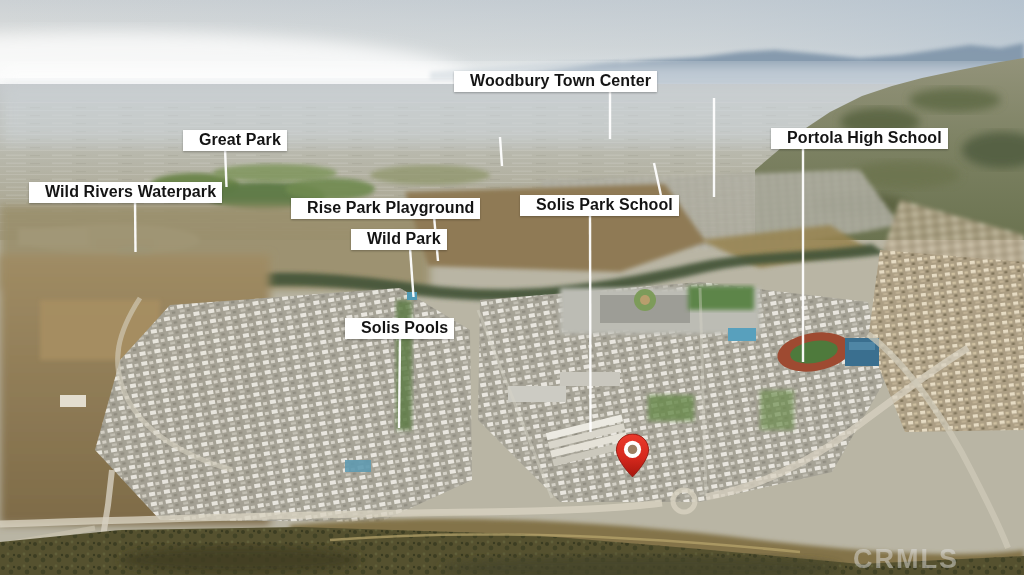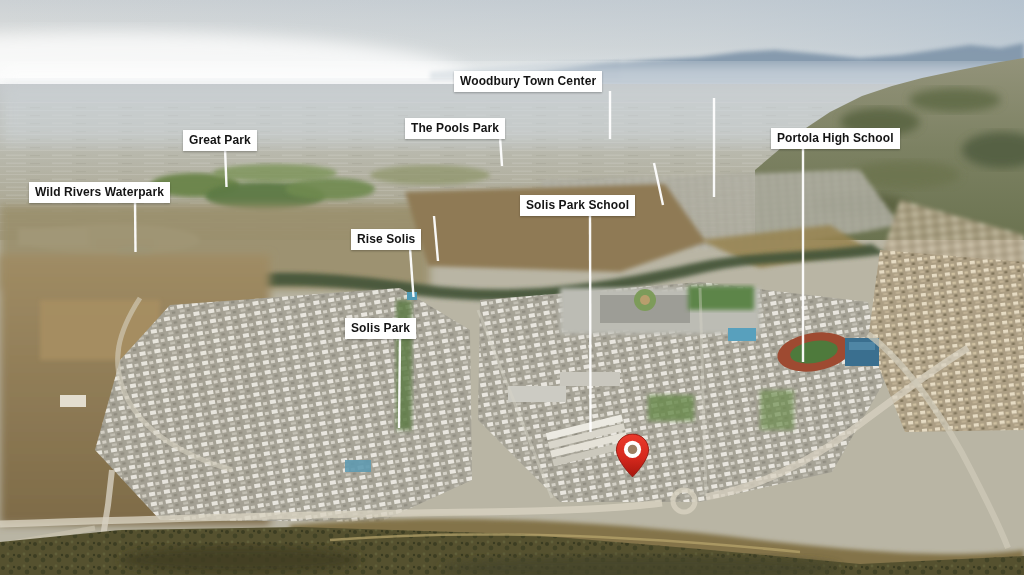--- a/index.html
+++ b/index.html
@@ -8,23 +8,23 @@
     font-family:"Liberation Sans",sans-serif;
     background:#b9b5a4;
   }
   #photo-bg{position:absolute;left:0;top:0;width:1024px;height:575px;display:block;}
   #callout-lines{position:absolute;left:0;top:0;width:1024px;height:575px;pointer-events:none;}
   .map-label{
     position:absolute;
     background:#ffffff;
     color:#141414;
     font-weight:700;
-    font-size:12px;
+    font-size:16px;
     line-height:18px;
-    padding:1px 6px 2px 6px;
+    padding:1px 6px 2px 16px;
     white-space:nowrap;
     box-shadow:0 1px 2px rgba(0,0,0,.28);
     letter-spacing:.1px;
   }
   #pin{position:absolute;left:615px;top:433px;width:35px;height:45px;}
   #watermark{
     position:absolute;left:853px;top:544px;
     font-size:27px;font-weight:700;letter-spacing:2px;
     color:rgba(225,225,225,0.48);
   }
@@ -221,34 +221,35 @@
       <line x1="803" y1="146" x2="803" y2="362"></line>
       <line x1="590" y1="213" x2="590.5" y2="432"></line>
       <line x1="434" y1="216" x2="438" y2="261"></line>
       <line x1="410" y1="248" x2="413.5" y2="297"></line>
       <line x1="400" y1="337" x2="399" y2="428"></line>
     </g>
   </svg>
 
   <div class="map-label" style="left:29px;top:182px">Wild Rivers Waterpark</div>
   <div class="map-label" style="left:183px;top:130px">Great Park</div>
-  <div class="map-label" style="left:405px;top:118px">The Pools Park</div>
   <div class="map-label" style="left:454px;top:71px">Woodbury Town Center</div>
   <div class="map-label" style="left:771px;top:128px">Portola High School</div>
   <div class="map-label" style="left:520px;top:195px">Solis Park School</div>
-  <div class="map-label" style="left:351px;top:229px">Rise Solis</div>
-  <div class="map-label" style="left:345px;top:318px">Solis Park</div>
+  <div class="map-label" style="left:291px;top:198px">Rise Park Playground</div>
+  <div class="map-label" style="left:351px;top:229px">Wild Park</div>
+  <div class="map-label" style="left:345px;top:318px">Solis Pools</div>
 
   <svg id="pin" viewBox="0 0 32 42" xmlns="http://www.w3.org/2000/svg">
     <path d="M16,1 C7.7,1 1,7.6 1,15.7 C1,26 16,41 16,41 S31,26 31,15.7 C31,7.6 24.3,1 16,1 Z" fill="url(#pinG2)" stroke="#8f140c" stroke-width="0.8"></path>
     <defs>
       <linearGradient id="pinG2" x1="0" y1="0" x2="0" y2="1">
         <stop offset="0" stop-color="#ea3a2c"></stop>
         <stop offset="0.55" stop-color="#d6281d"></stop>
         <stop offset="1" stop-color="#a5170e"></stop>
       </linearGradient>
     </defs>
     <circle cx="16" cy="15.3" r="8" fill="#ffffff"></circle>
     <circle cx="16" cy="15.3" r="4.4" fill="#9b7f63"></circle>
   </svg>
 
+  <div id="watermark">CRMLS</div>
 
 </div>
 
 </body></html>

